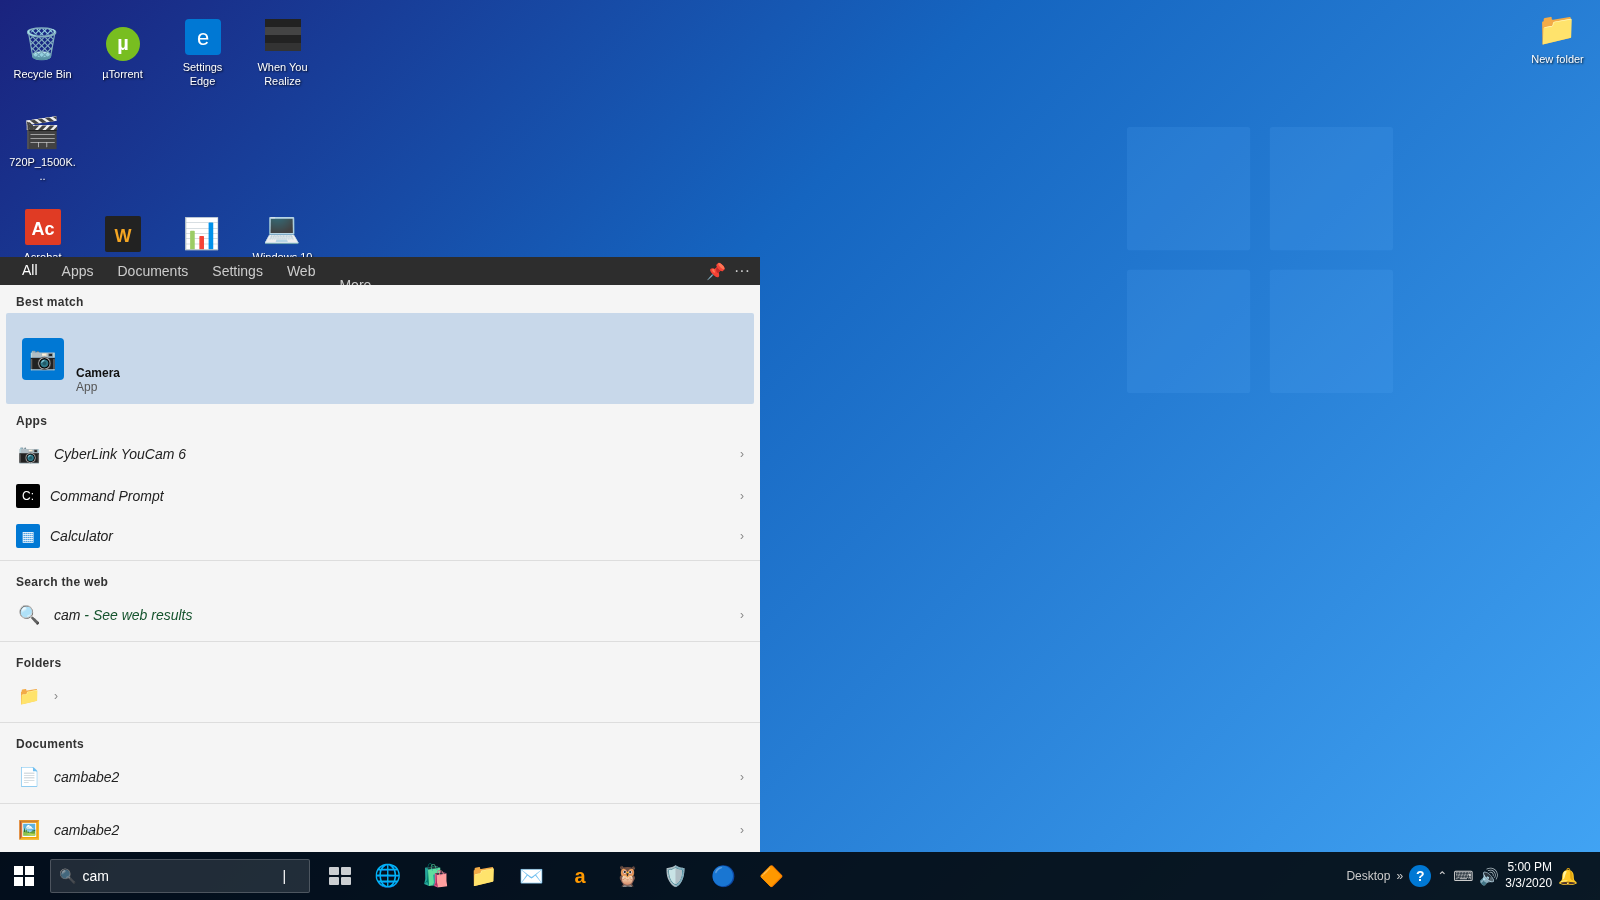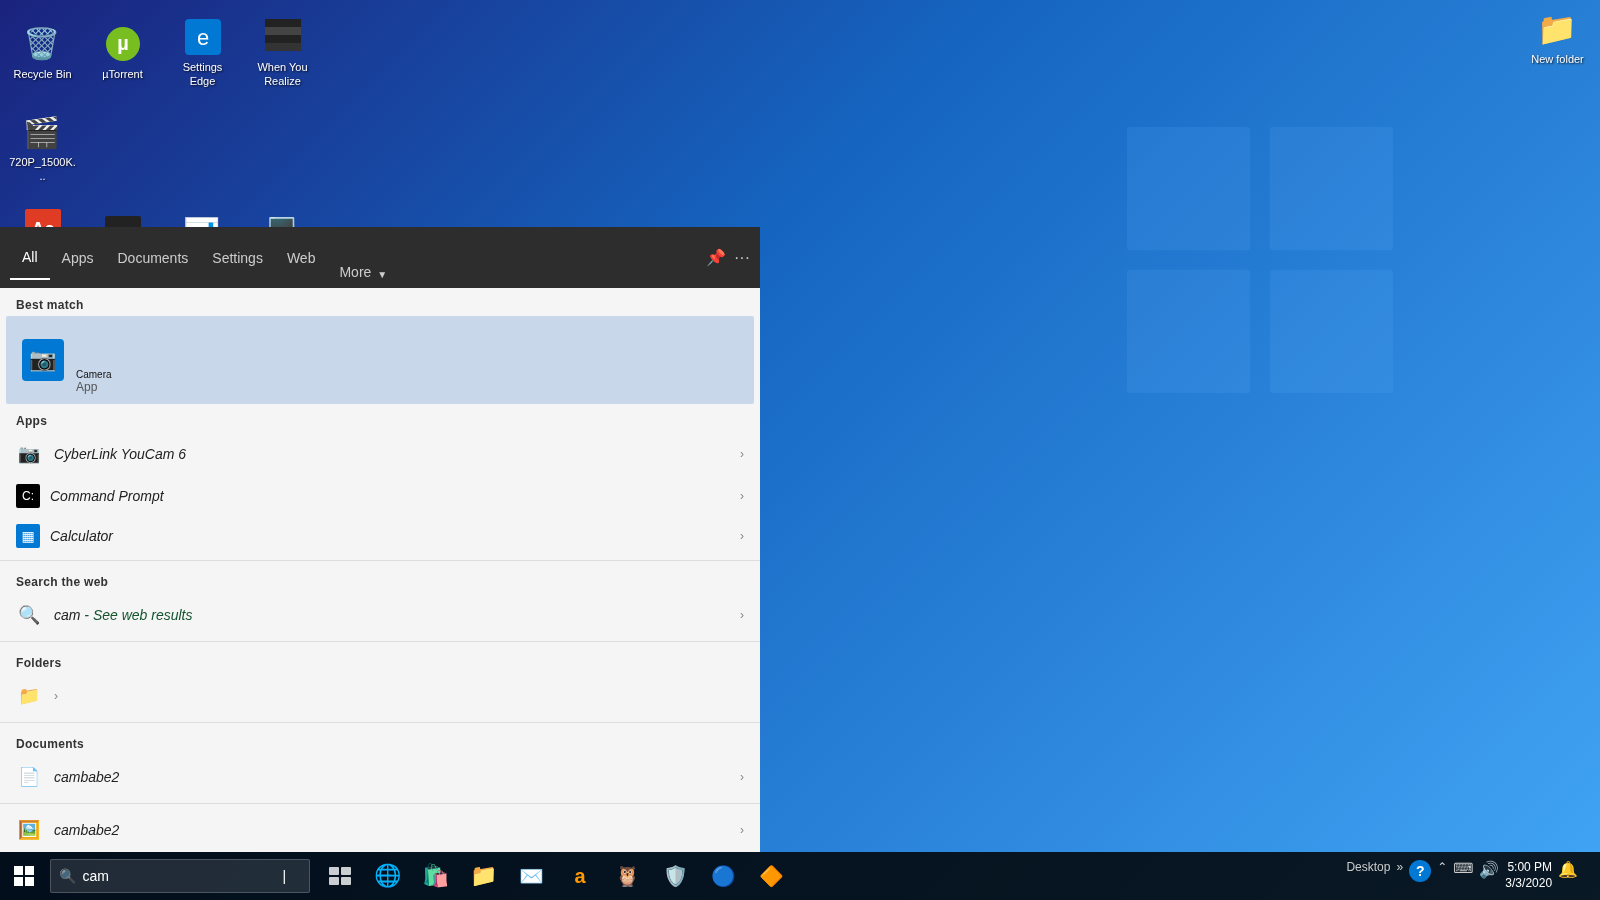--- a/index.html
+++ b/index.html
@@ -150,21 +150,21 @@
       align-items: center;
       justify-content: center;
       cursor: pointer;
       position: relative;
       font-size: 20px;
     }
 
     .taskbar-right {
       margin-left: auto;
       display: flex;
-      align-items: flex-start;
+      align-items: center;
       color: white;
       font-size: 12px;
       padding-right: 8px;
       gap: 6px;
     }
 
     .taskbar-time {
       text-align: right;
       line-height: 1.3;
     }
@@ -179,21 +179,21 @@
       display: flex;
       flex-direction: column;
       z-index: 200;
     }
 
     
     .search-tabs {
       background: #2d2d2d;
       display: flex;
       align-items: center;
-      height: 61px;
+      height: 28px;
       padding: 0 10px;
     }
 
     .tab-item {
       color: #ccc;
       font-size: 14px;
       padding: 0 12px;
       height: 44px;
       display: flex;
       align-items: center;
@@ -252,22 +252,22 @@
       display: flex;
       align-items: center;
       justify-content: center;
       color: white;
       font-size: 22px;
       margin-right: 12px;
       flex-shrink: 0;
     }
 
     .best-match-text .bm-title {
-      font-size: 10px;
-      font-weight: 400;
+      font-size: 12px;
+      font-weight: 700;
       color: #111;
       margin-top: 43px;
     }
 
     .best-match-text .bm-sub {
       font-size: 12px;
       color: #555;
     }
 
     

